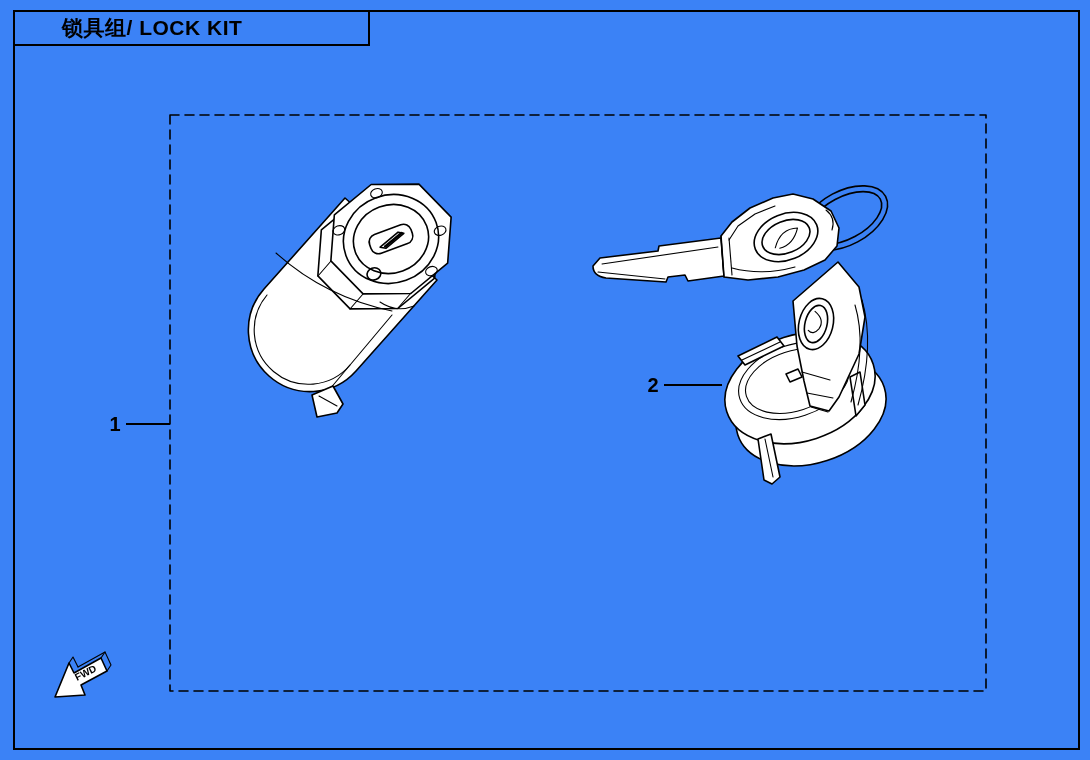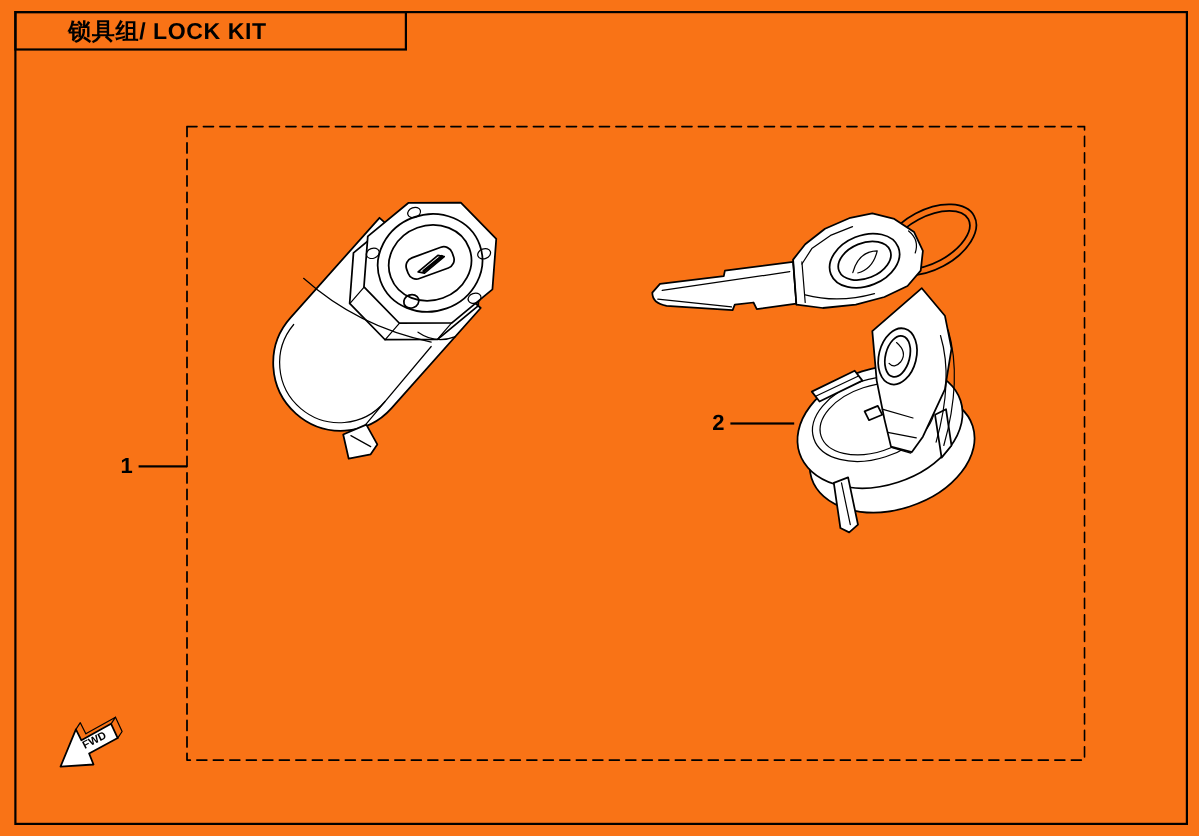--- a/index.html
+++ b/index.html
@@ -1,16 +1,16 @@
 <!DOCTYPE html>
 <html><head>
 <meta charset="utf-8">
 <style>
   html,body{margin:0;padding:0;background:#fff;}
-  .page{position:relative;width:1090px;height:760px;background:#f97316;overflow:hidden;
+  .page{position:relative;width:1090px;height:760px;background:#3b82f6;overflow:hidden;
         font-family:"Liberation Sans",sans-serif;color:#000;}
   .abs{position:absolute;}
   .outer-border{left:13px;top:10px;width:1067px;height:740px;border:2px solid #000;box-sizing:border-box;}
   .title-box{left:13px;top:10px;width:357px;height:36px;border:2px solid #000;box-sizing:border-box;
              display:flex;align-items:center;padding-left:47px;}
   .title-box span{font-size:21px;font-weight:bold;letter-spacing:0.5px;white-space:nowrap;}
   .callout-label{font-size:20px;font-weight:bold;width:22px;text-align:center;line-height:26px;}
   .leader{border-top:2px solid #000;height:0;}
   svg .ln{stroke:#000;fill:none;stroke-width:1.6;stroke-linejoin:round;stroke-linecap:round;}
   svg .wf{stroke:#000;fill:#fff;stroke-width:1.6;stroke-linejoin:round;stroke-linecap:round;}

